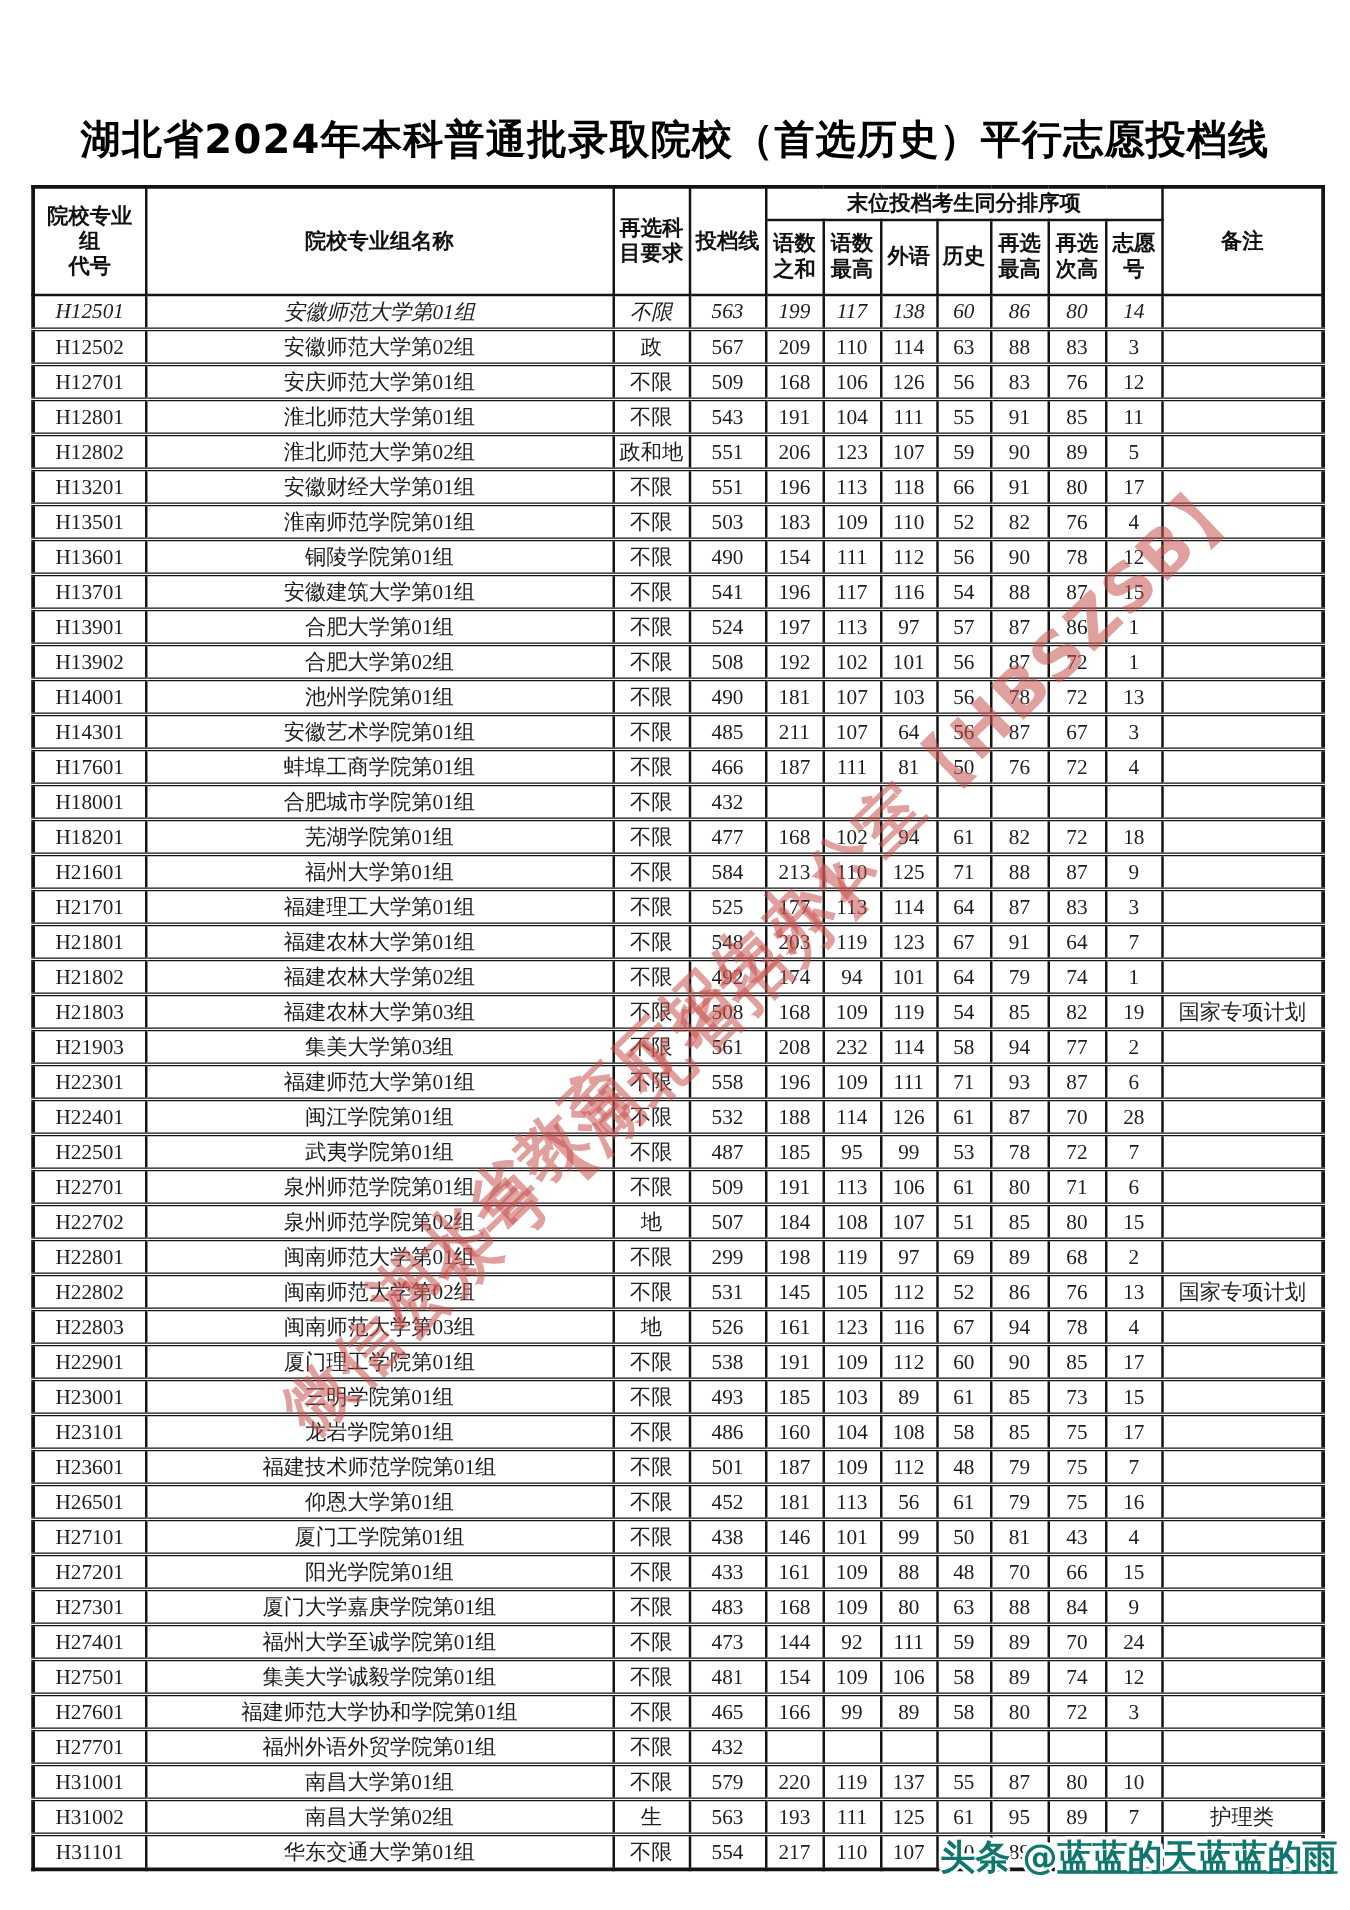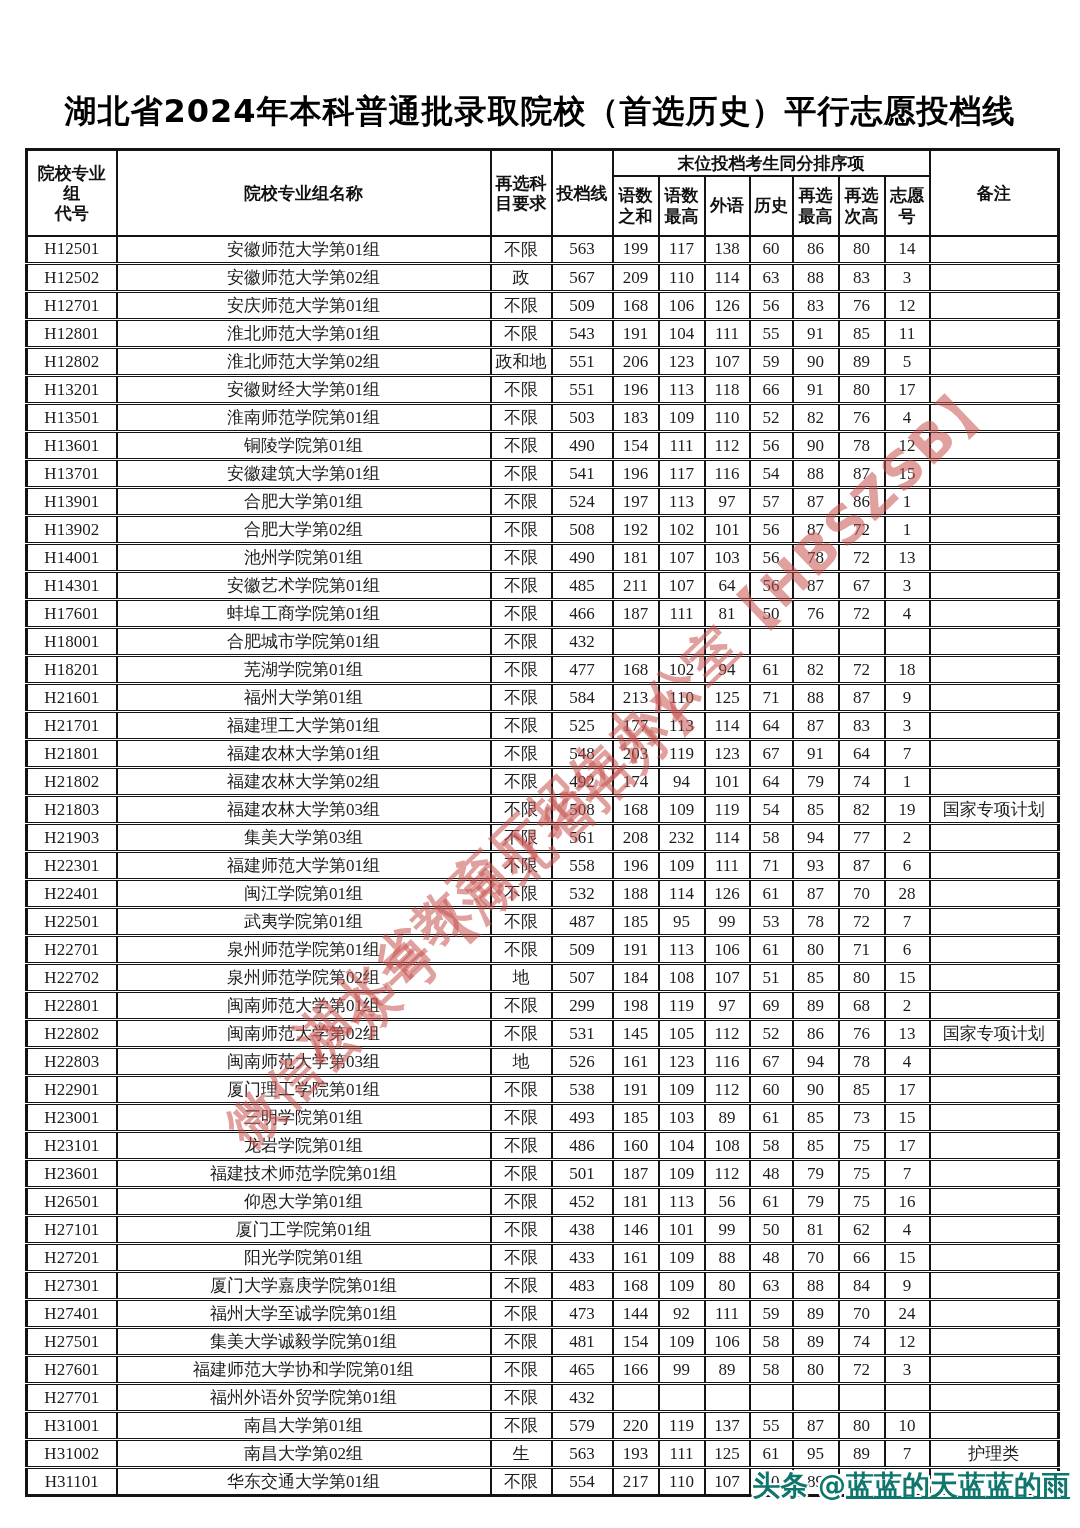--- a/index.html
+++ b/index.html
@@ -53,21 +53,21 @@
     border-right: 2px solid #141414;
     border-top: 3px double #141414;
     height: 28px;
     text-align: center;
     vertical-align: middle;
     font-size: 17px;
     padding: 0;
     overflow: hidden;
     white-space: nowrap;
   }
-  table.score-table tbody tr:first-child td { border-top: 2px solid #a3a3a3; }
+  table.score-table tbody tr:first-child td { border-top: 2px solid #a3a3a3; font-style: italic; }
   td.name-cell { text-align: left; padding-left: 7px; }
 
   .wm-red {
     position: absolute;
     transform: translate(-50%, -50%) rotate(-44deg);
     font-family: "DejaVu Sans", "Liberation Sans", sans-serif;
     font-size: 52px;
     font-weight: bold;
     white-space: nowrap;
     color: rgba(198, 82, 78, 0.55);
@@ -646,21 +646,21 @@
       <tr>
         <td>H27101</td>
         <td class="name-cell">厦门工学院第01组</td>
         <td>不限</td>
         <td>438</td>
         <td>146</td>
         <td>101</td>
         <td>99</td>
         <td>50</td>
         <td>81</td>
-        <td>62</td>
+        <td>43</td>
         <td>4</td>
         <td></td>
       </tr>
       <tr>
         <td>H27201</td>
         <td class="name-cell">阳光学院第01组</td>
         <td>不限</td>
         <td>433</td>
         <td>161</td>
         <td>109</td>

